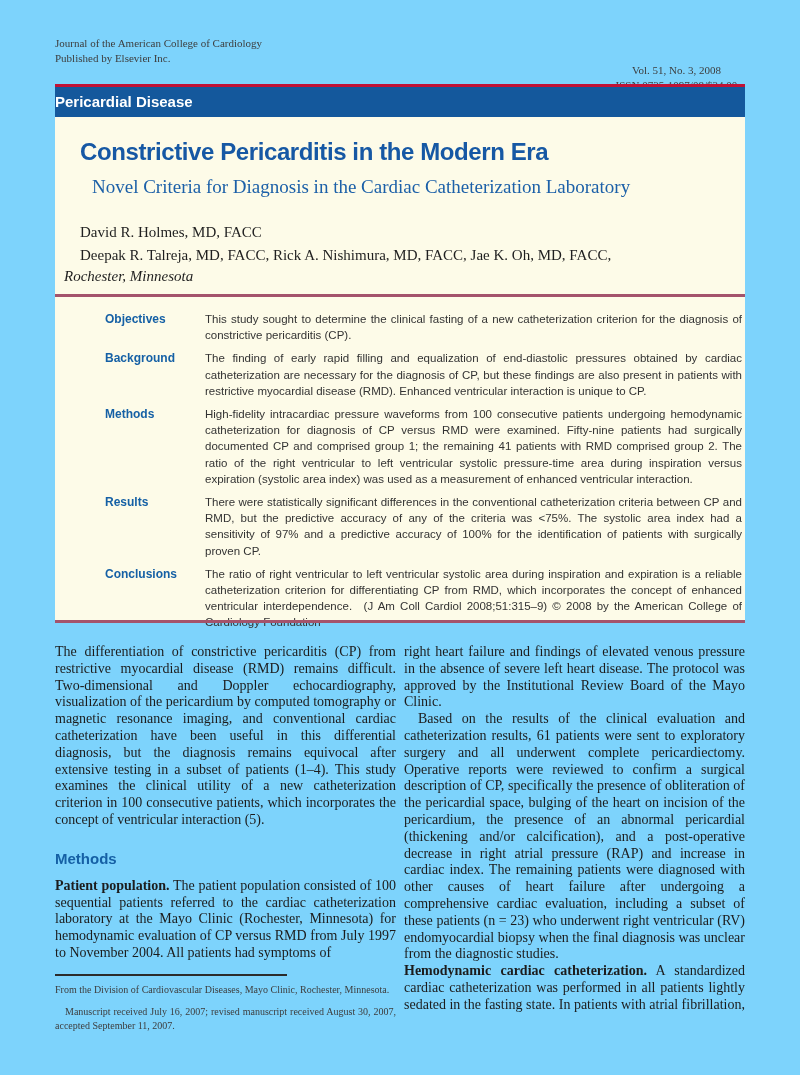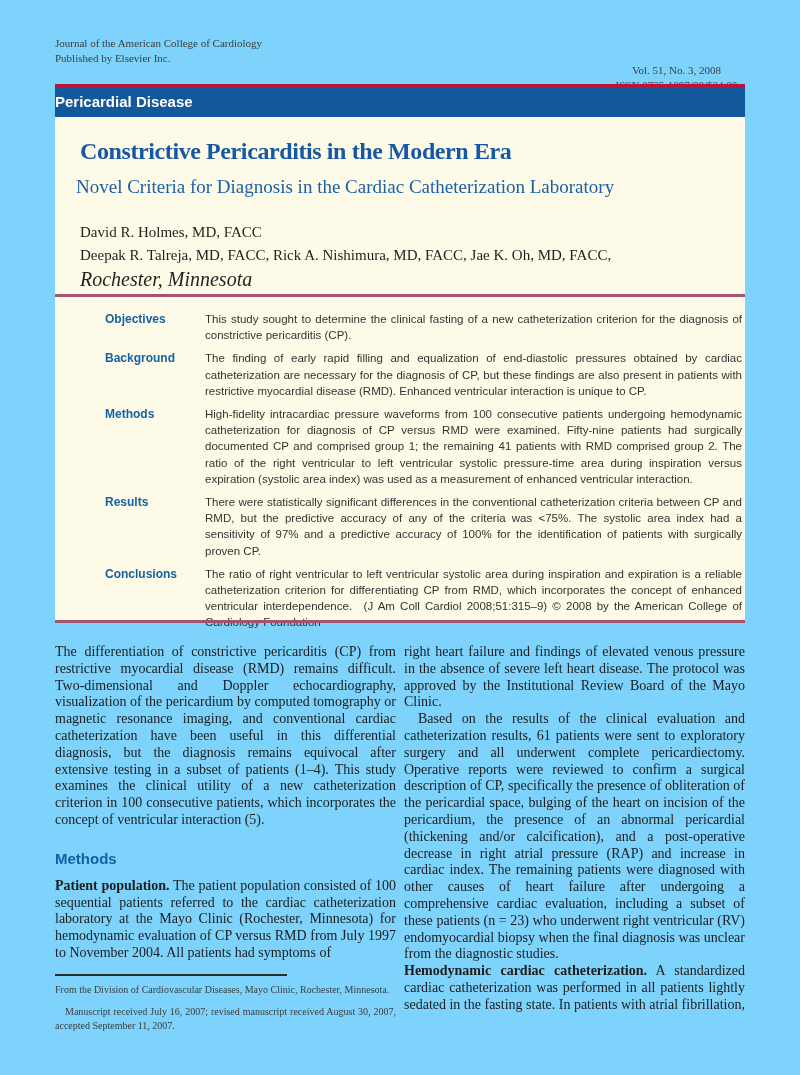--- a/index.html
+++ b/index.html
@@ -23,29 +23,29 @@
   .banner {
     position:absolute; left:55px; top:87px; width:690px; height:40px; background:#14589C;
     color:#ffffff; font:bold 15px/30px "Liberation Sans", sans-serif;
     text-align:left; padding-right:10px;
   }
   
   .cream-panel { position:absolute; left:55px; top:117px; width:690px; height:505px; background:#FDFBE8; }
   
   .title {
     position:absolute; left:80px; top:138px; white-space:nowrap;
-    font-family:Liberation Serif, serif; font-weight:bold; font-size:24px;
+    font-family:Liberation Sans, sans-serif; font-weight:bold; font-size:24px;
     letter-spacing:-0.4px; color:#1658A4;
   }
   .subtitle {
-    position:absolute; left:76px; top:176px; white-space:nowrap;
+    position:absolute; left:92px; top:176px; white-space:nowrap;
     font-family:"Liberation Serif", serif; font-weight:normal; font-size:19px; color:#1C60A8;
   }
   .authors { position:absolute; left:80px; top:221px; font:15px/22.5px "Liberation Serif", serif; color:#1f1f1f; white-space:nowrap; }
-  .affiliation { position:absolute; left:80px; top:268px; font-style:italic; font-size:20px; color:#1f1f1f; }
+  .affiliation { position:absolute; left:64px; top:268px; font-style:italic; font-size:15px; color:#1f1f1f; }
   .rule { position:absolute; left:55px; width:690px; height:3px; background:#A4536C; }
   .rule-1 { top:294px; }
   .rule-2 { top:620px; }
   
   .abstract { position:absolute; left:105px; top:311px; width:637px; }
   .abs-row { display:flex; margin-bottom:7px; }
   .abs-label { width:100px; flex:none; font:bold 12px/16px "Liberation Sans", sans-serif; color:#1560A5; }
   .abs-text { flex:1; font:11.5px/16.2px "Liberation Sans", sans-serif; color:#333333; text-align:justify; }
   
   .col { position:absolute; top:644px; }

